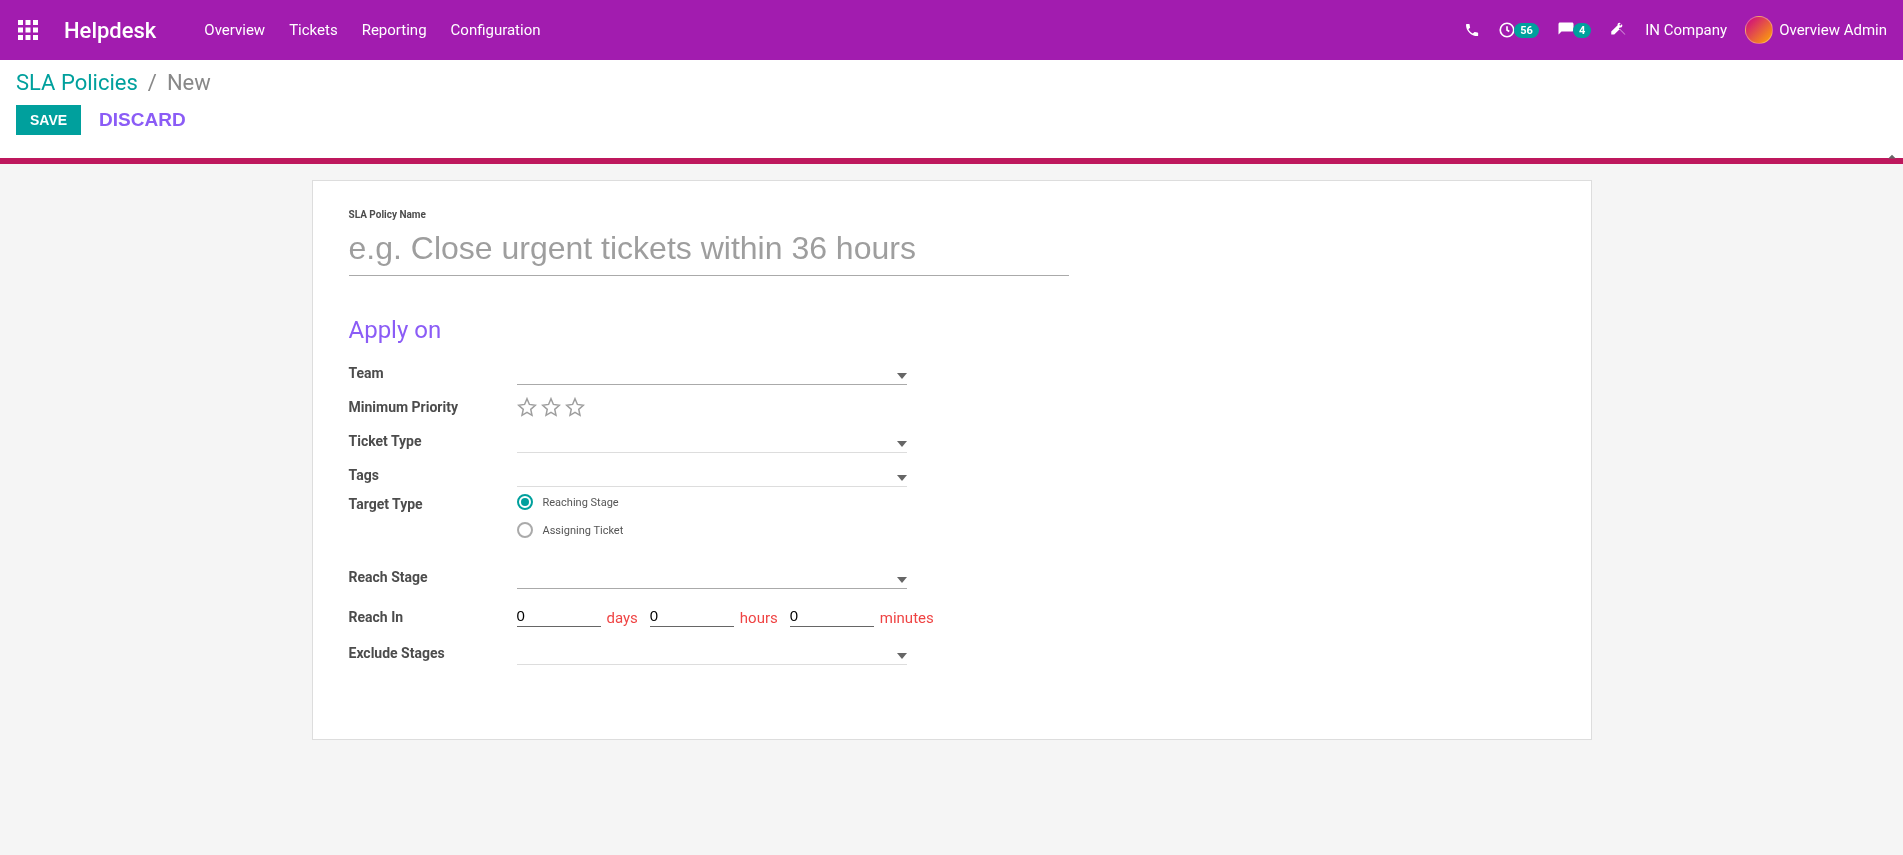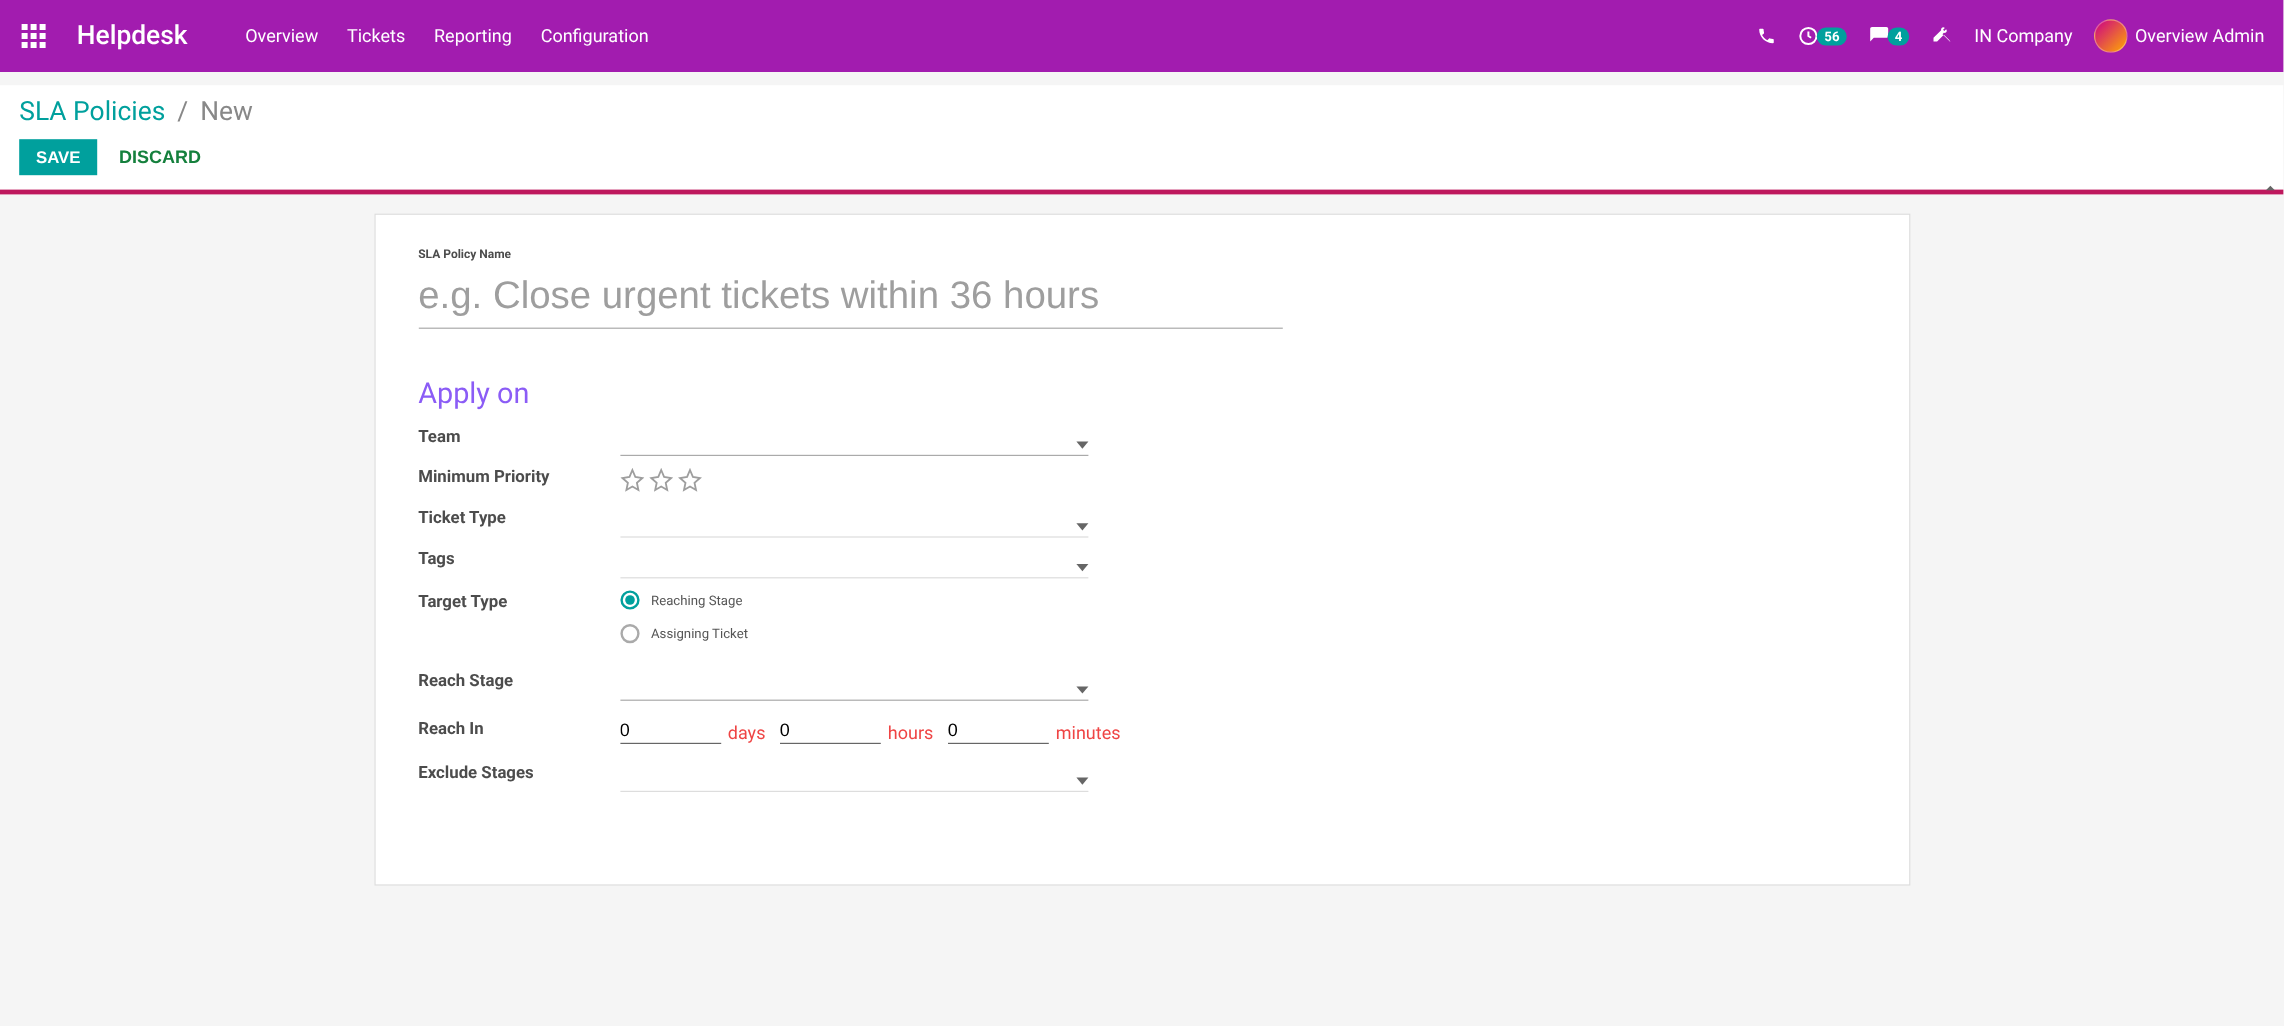--- a/index.html
+++ b/index.html
@@ -12,41 +12,41 @@
   .nav-menu { display: flex; gap: 24px; }
   .nav-menu span { font-size: 15px; cursor: pointer; }
   .navbar-right { margin-left: auto; display: flex; align-items: center; gap: 18px; }
   .nav-icon { position: relative; cursor: pointer; display: flex; align-items: center; }
   .badge { background: #00a09d; color: #fff; font-size: 11px; font-weight: 700; padding: 1px 6px; border-radius: 10px; position: relative; margin-left: -2px; }
   .company-name { font-size: 15px; cursor: pointer; }
   .avatar { width: 28px; height: 28px; border-radius: 50%; background: linear-gradient(135deg,#c08,#fa0); margin-right: 6px; border: 1px solid rgba(255,255,255,.3); }
   .user-area { display: flex; align-items: center; cursor: pointer; font-size: 15px; }
 
   
-  .control-panel { background: #fff; border-bottom: 4px solid #be185d; padding: 10px 16px 12px; margin-top: 11px; }
+  .control-panel { background: #fff; border-bottom: 6px solid #be185d; padding: 10px 16px 23px; }
   .breadcrumb { display: flex; align-items: center; gap: 10px; font-size: 22px; margin-bottom: 10px; }
   .breadcrumb a { color: #00a09d; text-decoration: none; cursor: pointer; }
   .breadcrumb .sep { color: #888; }
   .breadcrumb .current { color: #888; }
   .cp-actions { display: flex; align-items: center; gap: 18px; }
   .btn-save { background: #00a09d; color: #fff; border: none; padding: 7px 14px; font-size: 14px; font-weight: 600; cursor: pointer; }
-  .btn-discard { background: none; border: none; color: #15803d; font-size: 15px; font-weight: 600; cursor: pointer; }
+  .btn-discard { background: none; border: none; color: #8b5cf6; font-size: 19px; font-weight: 600; cursor: pointer; }
 
   
   .form-container { padding: 16px 0 0; height: calc(100% - 140px); overflow: auto; }
   .sheet { background: #fff; border: 1px solid #ddd; width: 1280px; margin: 0 auto; padding: 28px 36px 40px; min-height: 560px; }
 
   .field-label { font-size: 10px; font-weight: 700; color: #4c4c4c; }
   .policy-name-label { margin-bottom: 6px; display: block; }
   .policy-name-input { width: 720px; max-width: 100%; font-size: 32px; border: none; border-bottom: 1px solid #aaa; padding: 4px 0 8px; outline: none; background: transparent; }
   .policy-name-input::placeholder { color: #9e9e9e; font-weight: 400; }
 
   .section-title { font-size: 24px; color: #8b5cf6; margin: 40px 0 14px; font-weight: 400; }
 
-  .form-row { display: flex; align-items: flex-start; min-height: 30px; margin-bottom: 4px; }
+  .form-row { display: flex; align-items: center; min-height: 30px; margin-bottom: 4px; }
   .form-row .row-label { width: 168px; font-size: 14px; font-weight: 700; }
 
   .many2one { width: 390px; display: flex; align-items: flex-end; border-bottom: 1px solid #aaa; height: 24px; padding-bottom: 2px; }
   .many2one .placeholder { flex: 1; font-size: 13px; color: #888; }
   .caret { width: 0; height: 0; border-left: 5px solid transparent; border-right: 5px solid transparent; border-top: 6px solid #666; margin-bottom: 3px; cursor: pointer; }
 
   .stars { display: flex; gap: 4px; }
   .star { width: 20px; height: 20px; cursor: pointer; }
 
   

